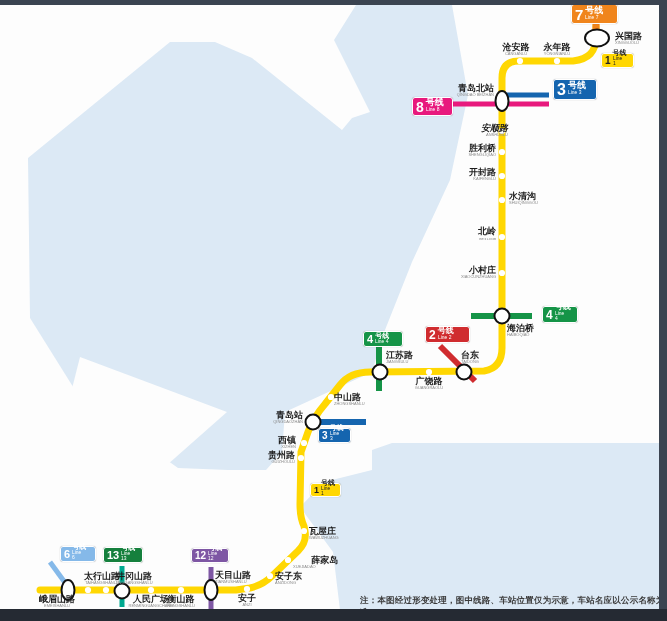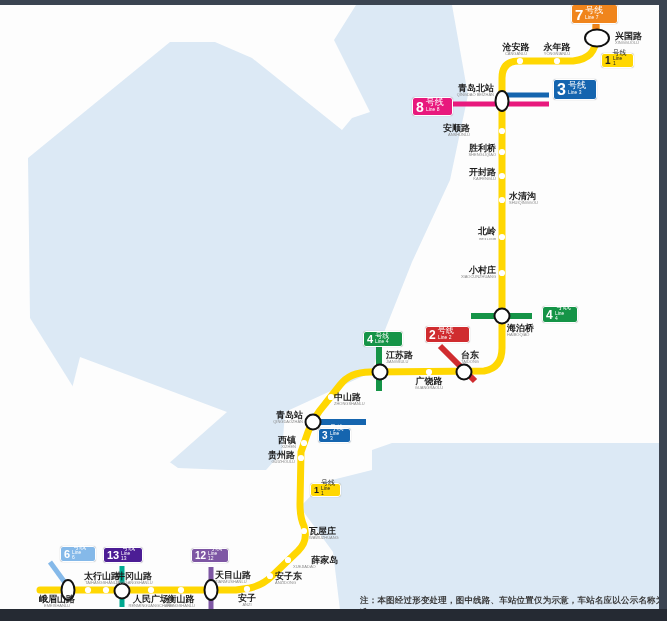--- a/index.html
+++ b/index.html
@@ -15,21 +15,21 @@
   .al-left .en{transform:scale(0.5);transform-origin:left top;}
   .al-right{transform:translateX(-100%);text-align:right;}
   .al-right .en{transform:scale(0.5);transform-origin:right top;}
   .al-center{transform:translateX(-50%);text-align:center;}
   .al-center .en{transform:scale(0.5);transform-origin:center top;}
   .badge{position:absolute;display:flex;align-items:center;box-sizing:border-box;
          border:1px solid #fff;border-radius:3px;padding:0 3px;
          box-shadow:0 0 1px rgba(0,0,0,.35);}
   .badge .num{font-weight:bold;line-height:1;margin-right:2px;}
   .badge .rest{display:flex;flex-direction:column;line-height:1;}
-  .badge .suffix{font-weight:normal;}
+  .badge .suffix{font-weight:bold;}
   .badge .sub{transform:scale(0.62);transform-origin:left top;}
   #watermark{position:absolute;left:24px;top:557px;z-index:6;font-size:19px;font-weight:bold;
              font-style:italic;color:rgba(140,180,226,0.6);letter-spacing:1px;}
   #note{position:absolute;left:360px;top:595px;z-index:5;font-size:8.5px;font-weight:bold;
         color:#3a3a3a;letter-spacing:0.2px;}
   .frame{position:absolute;z-index:8;}
   #frame-top{left:0;top:0;width:667px;height:5px;}
   #frame-right{right:0;top:0;width:8px;height:621px;}
   #frame-bottom{left:0;top:609px;width:667px;height:12px;}
 </style>
@@ -97,21 +97,21 @@
         <span class="en">CANGANLU</span>
       </div>
       <div class="st-label al-center" style="left: 557px; top: 43px;">
         <span class="zh">永年路</span>
         <span class="en">YONGNIANLU</span>
       </div>
       <div class="st-label al-right" style="left: 494px; top: 84px;">
         <span class="zh">青岛北站</span>
         <span class="en">QINGDAO BEIZHAN</span>
       </div>
-      <div class="st-label al-right" style="left: 470px; top: 124px;">
+      <div class="st-label al-right" style="left: 508px; top: 124px; font-style: italic;">
         <span class="zh">安顺路</span>
         <span class="en">ANSHUNLU</span>
       </div>
       <div class="st-label al-right" style="left: 496px; top: 144px;">
         <span class="zh">胜利桥</span>
         <span class="en">SHENGLIQIAO</span>
       </div>
       <div class="st-label al-right" style="left: 496px; top: 168px;">
         <span class="zh">开封路</span>
         <span class="en">KAIFENGLU</span>
@@ -270,21 +270,21 @@
           <span class="sub" style="font-size: 8px;">Line 1</span>
         </span>
       </div>
       <div class="badge" style="left: 60px; top: 546px; width: 36px; height: 16px; background: rgb(133, 185, 233); color: rgb(255, 255, 255);">
         <span class="num" style="font-size: 11px;">6</span>
         <span class="rest">
           <span class="suffix" style="font-size: 7px;">号线</span>
           <span class="sub" style="font-size: 8px;">Line 6</span>
         </span>
       </div>
-      <div class="badge" style="left: 103px; top: 547px; width: 40px; height: 16px; background: #4c1d95; color: rgb(255, 255, 255);">
+      <div class="badge" style="left: 103px; top: 547px; width: 40px; height: 16px; background: #15803d; color: rgb(255, 255, 255);">
         <span class="num" style="font-size: 11px;">13</span>
         <span class="rest">
           <span class="suffix" style="font-size: 7px;">号线</span>
           <span class="sub" style="font-size: 8px;">Line 13</span>
         </span>
       </div>
       <div class="badge" style="left: 191px; top: 548px; width: 38px; height: 15px; background: rgb(126, 87, 164); color: rgb(255, 255, 255);">
         <span class="num" style="font-size: 10px;">12</span>
         <span class="rest">
           <span class="suffix" style="font-size: 7px;">号线</span>

